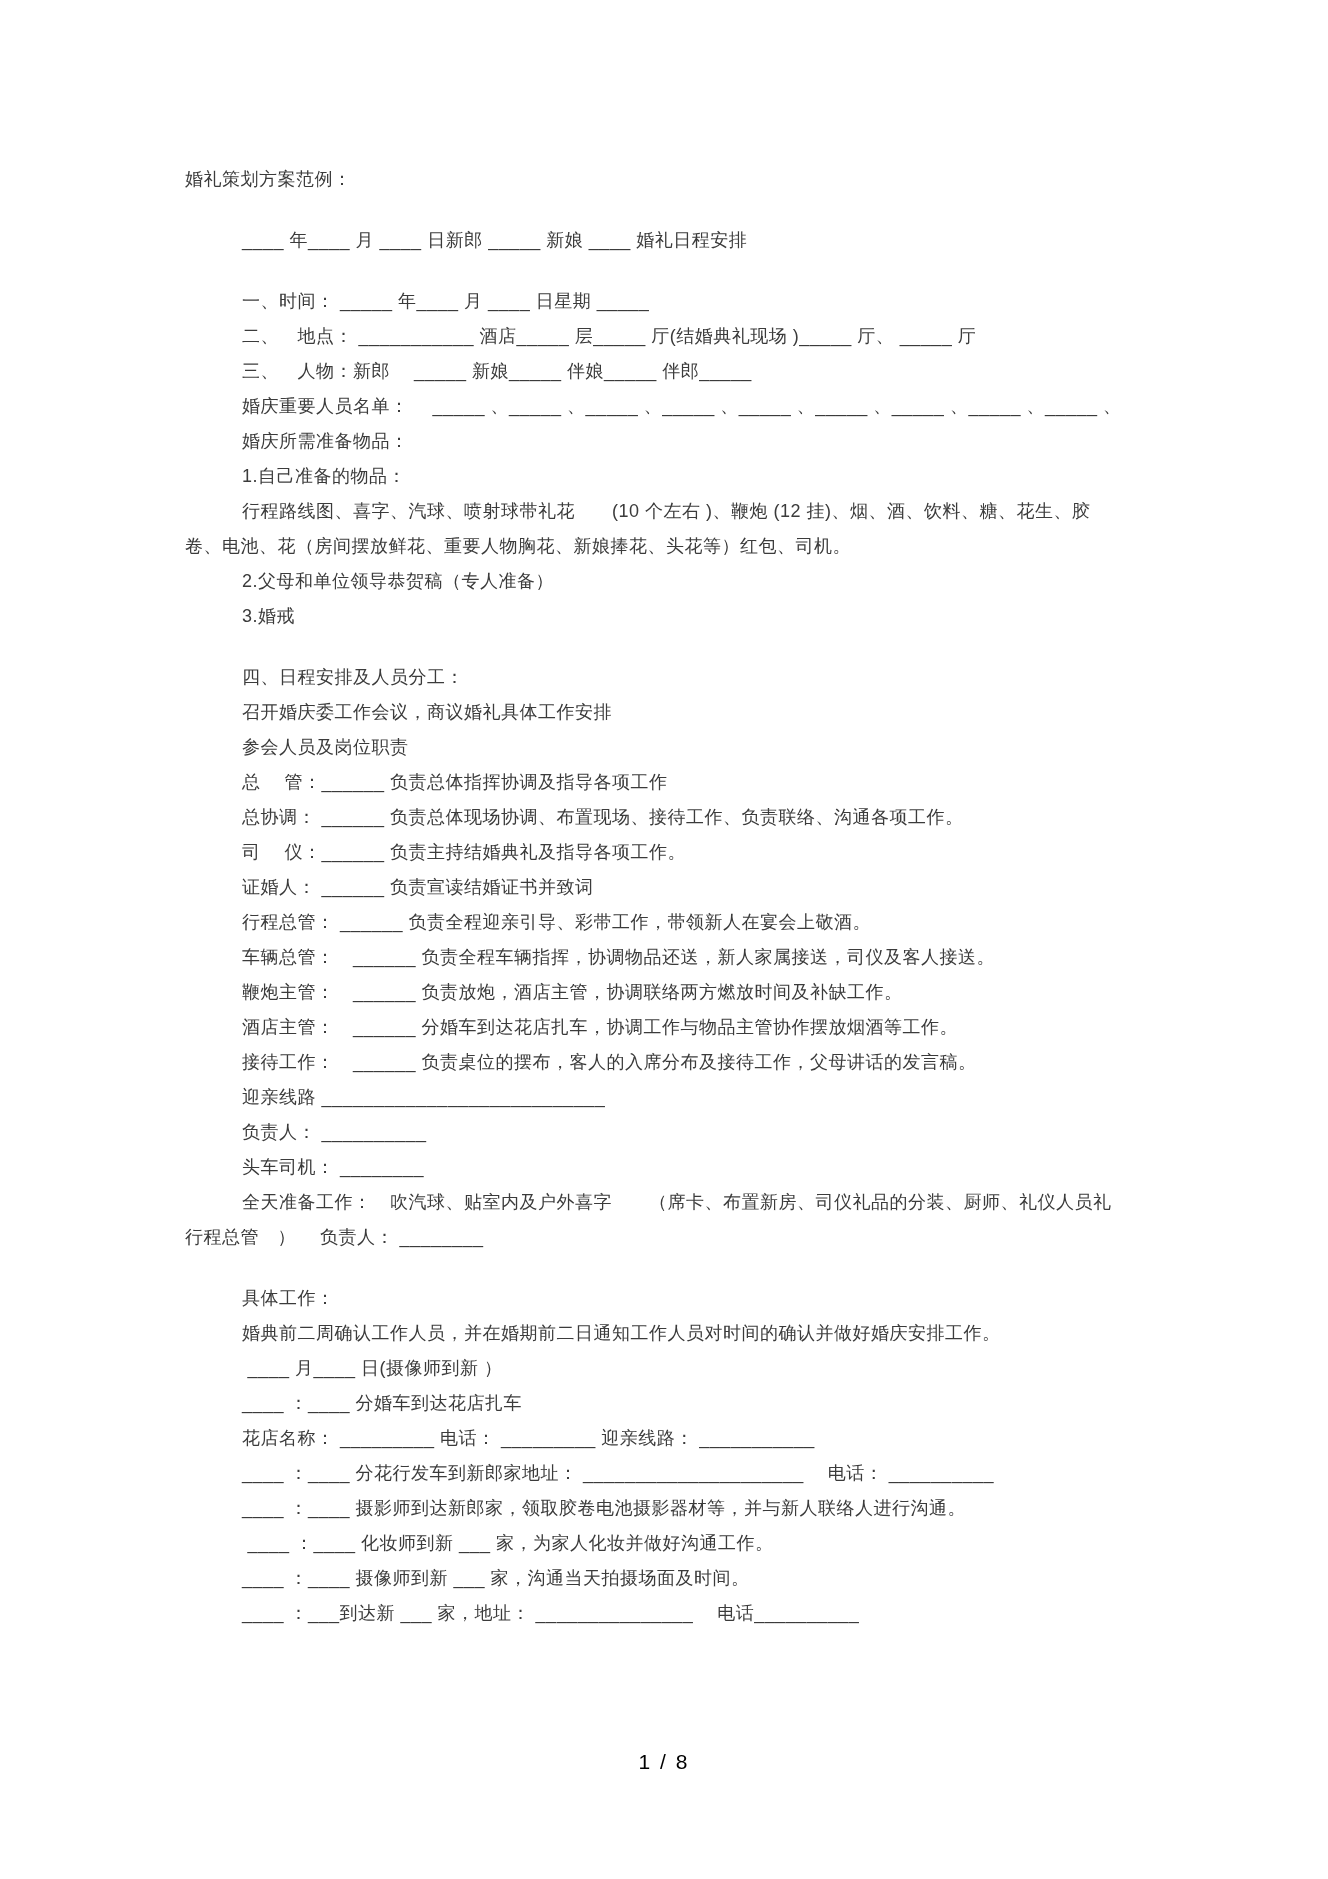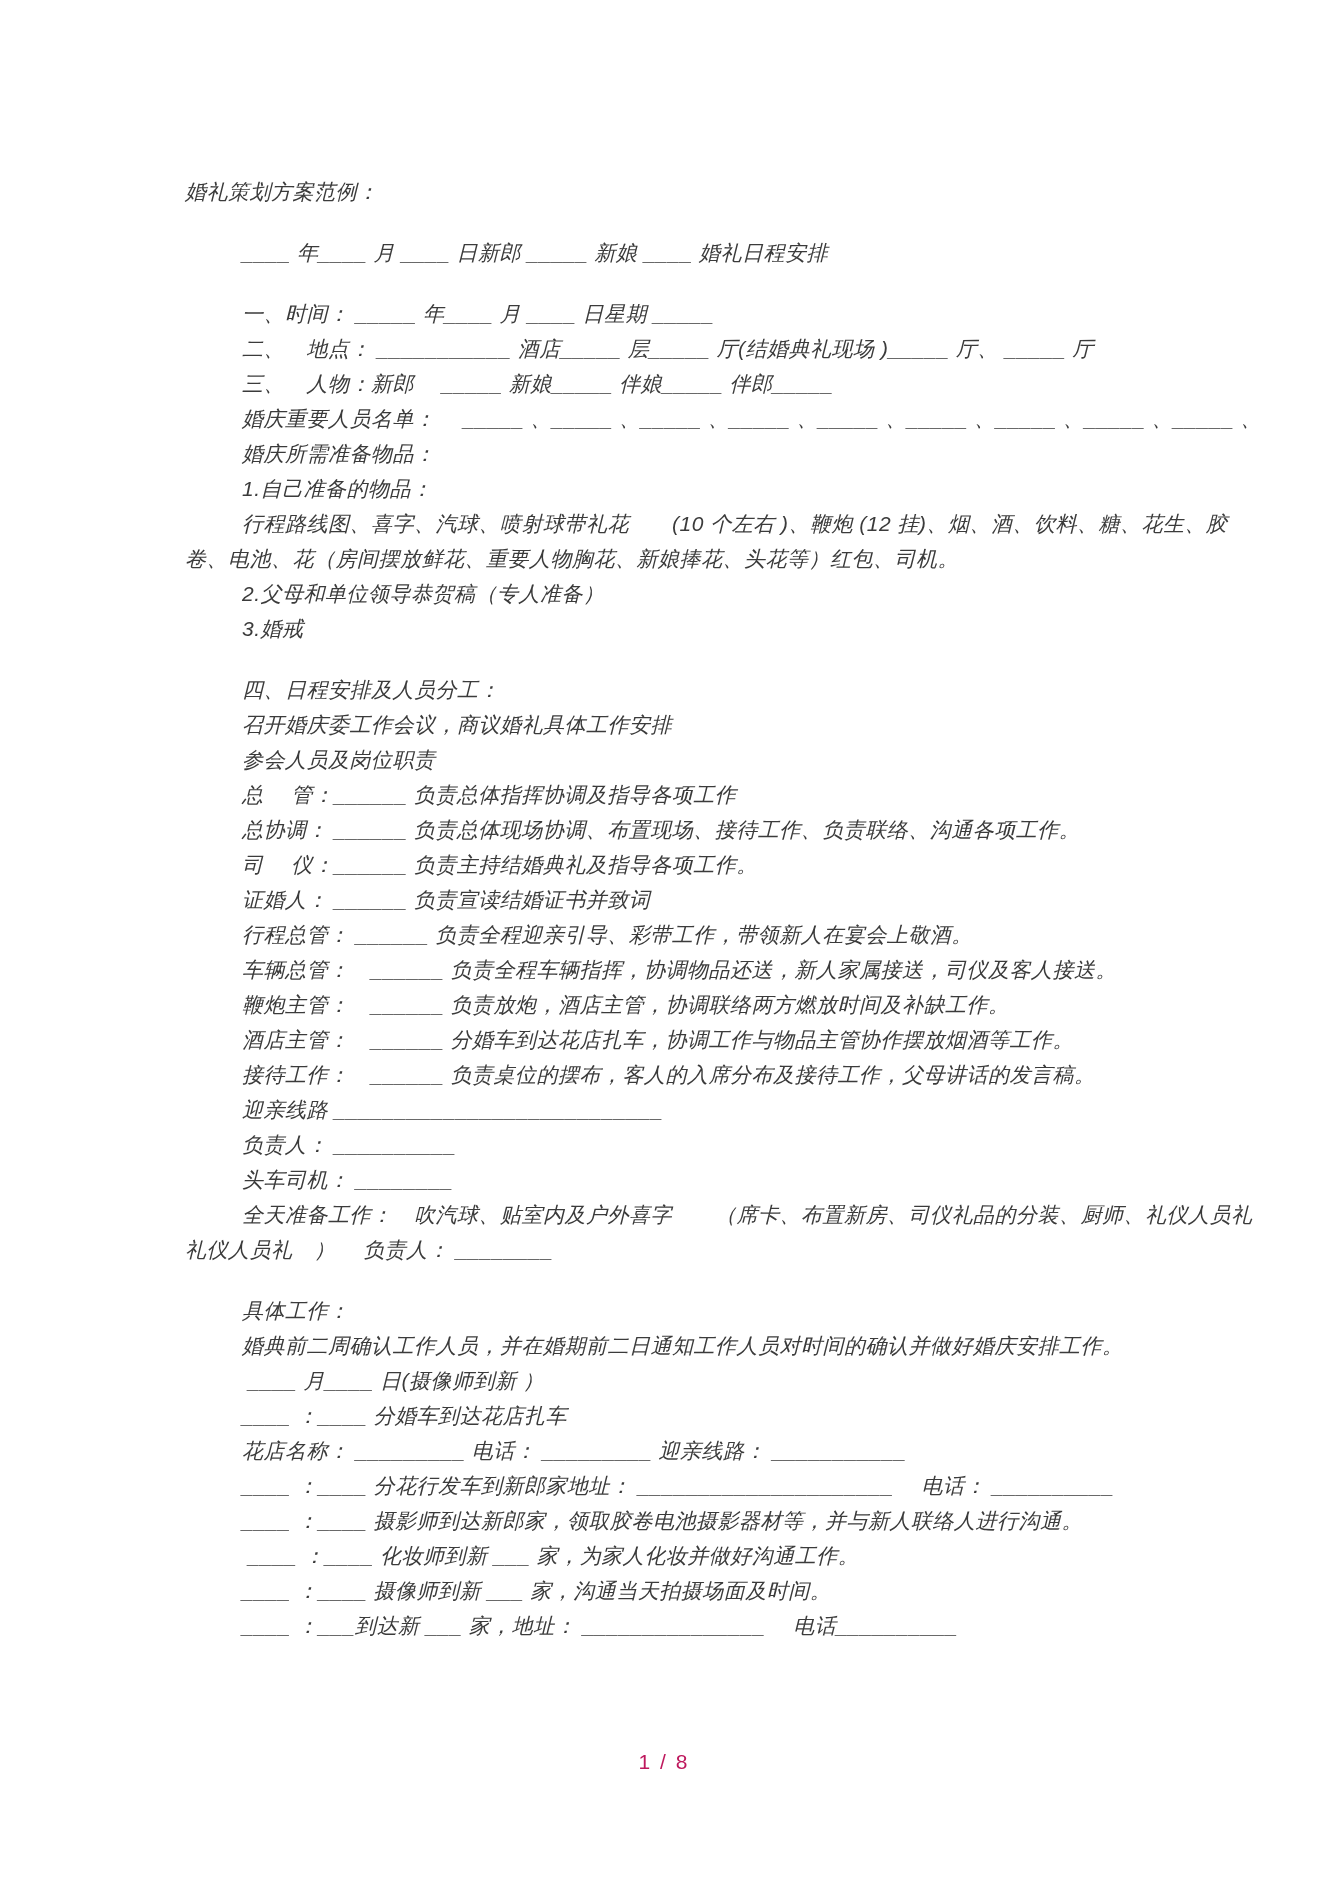--- a/index.html
+++ b/index.html
@@ -7,43 +7,42 @@
     position:relative;
     width:1328px;
     height:1879px;
     background:#ffffff;
     overflow:hidden;
     font-family:"Liberation Sans","DejaVu Sans",sans-serif;
     color:#3b3b3b;
   }
   .doc{
     position:absolute;
-    top:174px;
+    top:162px;
     left:185px;
-    font-size:21px;
+    font-size:18px;
     letter-spacing:0.5px;
-    font-style:italic;
   }
   .line{
     white-space:pre;
     line-height:35px;
     height:35px;
   }
   .line.body{padding-left:57px;}
   .line.margin{padding-left:0;}
   .line.blank{height:26px;}
   .footer{
     position:absolute;
     top:1750px;
     left:0;
     width:100%;
     text-align:center;
     font-size:21px;
     letter-spacing:2px;
-    color:#be185d;
+    color:#000000;
   }
 </style>
 </head>
 <body>
 
 <div class="page">
   <div class="doc">
       <div class="line margin">婚礼策划方案范例：</div>
       <div class="line blank"></div>
       <div class="line body">____ 年____ 月 ____ 日新郎 _____ 新娘 ____ 婚礼日程安排</div>
@@ -68,21 +67,21 @@
       <div class="line body">证婚人： ______ 负责宣读结婚证书并致词</div>
       <div class="line body">行程总管： ______ 负责全程迎亲引导、彩带工作，带领新人在宴会上敬酒。</div>
       <div class="line body">车辆总管：　______ 负责全程车辆指挥，协调物品还送，新人家属接送，司仪及客人接送。</div>
       <div class="line body">鞭炮主管：　______ 负责放炮，酒店主管，协调联络两方燃放时间及补缺工作。</div>
       <div class="line body">酒店主管：　______ 分婚车到达花店扎车，协调工作与物品主管协作摆放烟酒等工作。</div>
       <div class="line body">接待工作：　______ 负责桌位的摆布，客人的入席分布及接待工作，父母讲话的发言稿。</div>
       <div class="line body">迎亲线路 ___________________________</div>
       <div class="line body">负责人： __________</div>
       <div class="line body">头车司机： ________</div>
       <div class="line body">全天准备工作：　吹汽球、贴室内及户外喜字　　（席卡、布置新房、司仪礼品的分装、厨师、礼仪人员礼</div>
-      <div class="line margin">礼仪人员礼　）　 负责人： ________</div>
+      <div class="line margin">行程总管　）　 负责人： ________</div>
       <div class="line blank"></div>
       <div class="line body">具体工作：</div>
       <div class="line body">婚典前二周确认工作人员，并在婚期前二日通知工作人员对时间的确认并做好婚庆安排工作。</div>
       <div class="line body"> ____ 月____ 日(摄像师到新 ）</div>
       <div class="line body">____ ：____ 分婚车到达花店扎车</div>
       <div class="line body">花店名称： _________ 电话： _________ 迎亲线路： ___________</div>
       <div class="line body">____ ：____ 分花行发车到新郎家地址： _____________________　 电话： __________</div>
       <div class="line body">____ ：____ 摄影师到达新郎家，领取胶卷电池摄影器材等，并与新人联络人进行沟通。</div>
       <div class="line body"> ____ ：____ 化妆师到新 ___ 家，为家人化妆并做好沟通工作。</div>
       <div class="line body">____ ：____ 摄像师到新 ___ 家，沟通当天拍摄场面及时间。</div>

